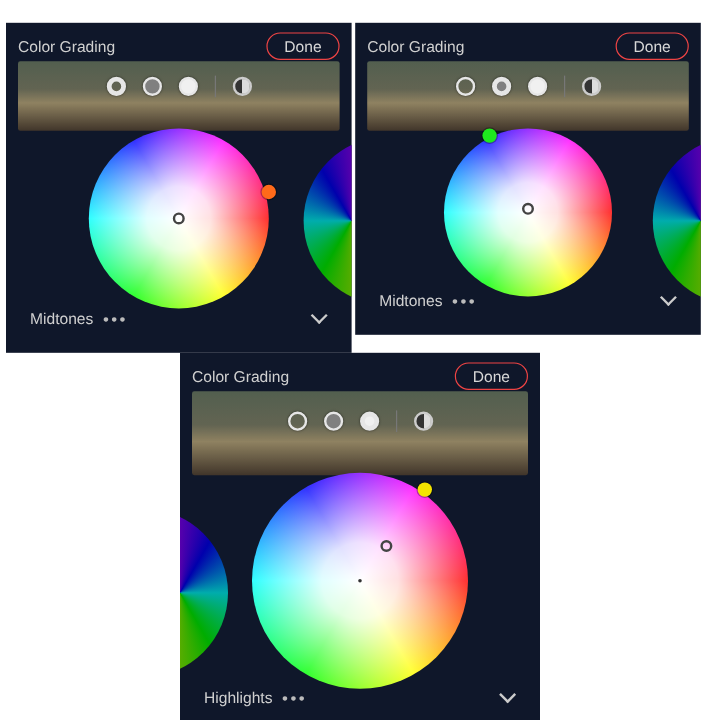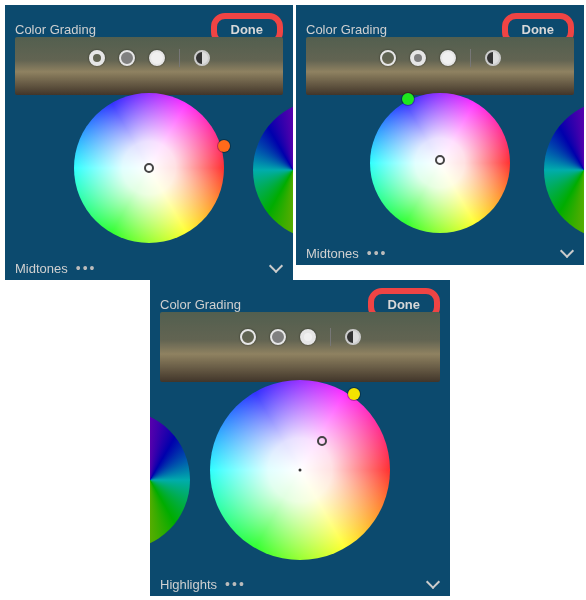--- a/index.html
+++ b/index.html
@@ -6,42 +6,42 @@
   body {
     width: 586px;
     height: 600px;
     background: #fff;
     font-family: -apple-system, "Segoe UI", Helvetica, Arial, sans-serif;
     position: relative;
     overflow: hidden;
   }
   .panel {
     position: absolute;
-    background: #0c4a6e;
+    background: #0f172a;
     overflow: hidden;
+    margin-top: 14px;
   }
   .panel-header {
     display: flex;
     align-items: center;
     justify-content: space-between;
     padding: 8px 10px 4px 10px;
   }
   .panel-title {
     color: #d0d0d0;
     font-size: 13px;
   }
   .done-btn {
-    border: 6px solid #ef4444;
+    border: 1px solid #ef4444;
     border-radius: 14px;
     padding: 3px 14px;
     color: #d8d8d8;
     font-size: 13px;
     background: transparent;
     cursor: pointer;
-    font-weight: bold;
   }
   .thumb-wrap {
     position: absolute;
     left: 10px;
     right: 10px;
     top: 32px;
     height: 58px;
     background: linear-gradient(180deg, #5a6a55 0%, #6d6f58 40%, #a19065 60%, #4a3b2c 100%);
     border-radius: 2px;
     filter: saturate(0.85) brightness(0.9);
@@ -130,24 +130,23 @@
     position: absolute;
     width: 12px; height: 12px;
     border-radius: 50%;
     transform: translate(-50%, -50%);
     z-index: 4;
     box-shadow: 0 0 0 1px rgba(0,0,0,0.3);
   }
   .footer {
     position: absolute;
     left: 0; right: 0;
-    bottom: 4px;
+    bottom: 20px;
     display: flex;
-    align-items: center;
-    padding: 0 10px;
+    padding: 0 20px;
   }
   .footer-label {
     color: #d0d0d0;
     font-size: 13px;
   }
   .more-icon {
     color: #bbb;
     font-size: 14px;
     margin-left: 8px;
     cursor: pointer;

